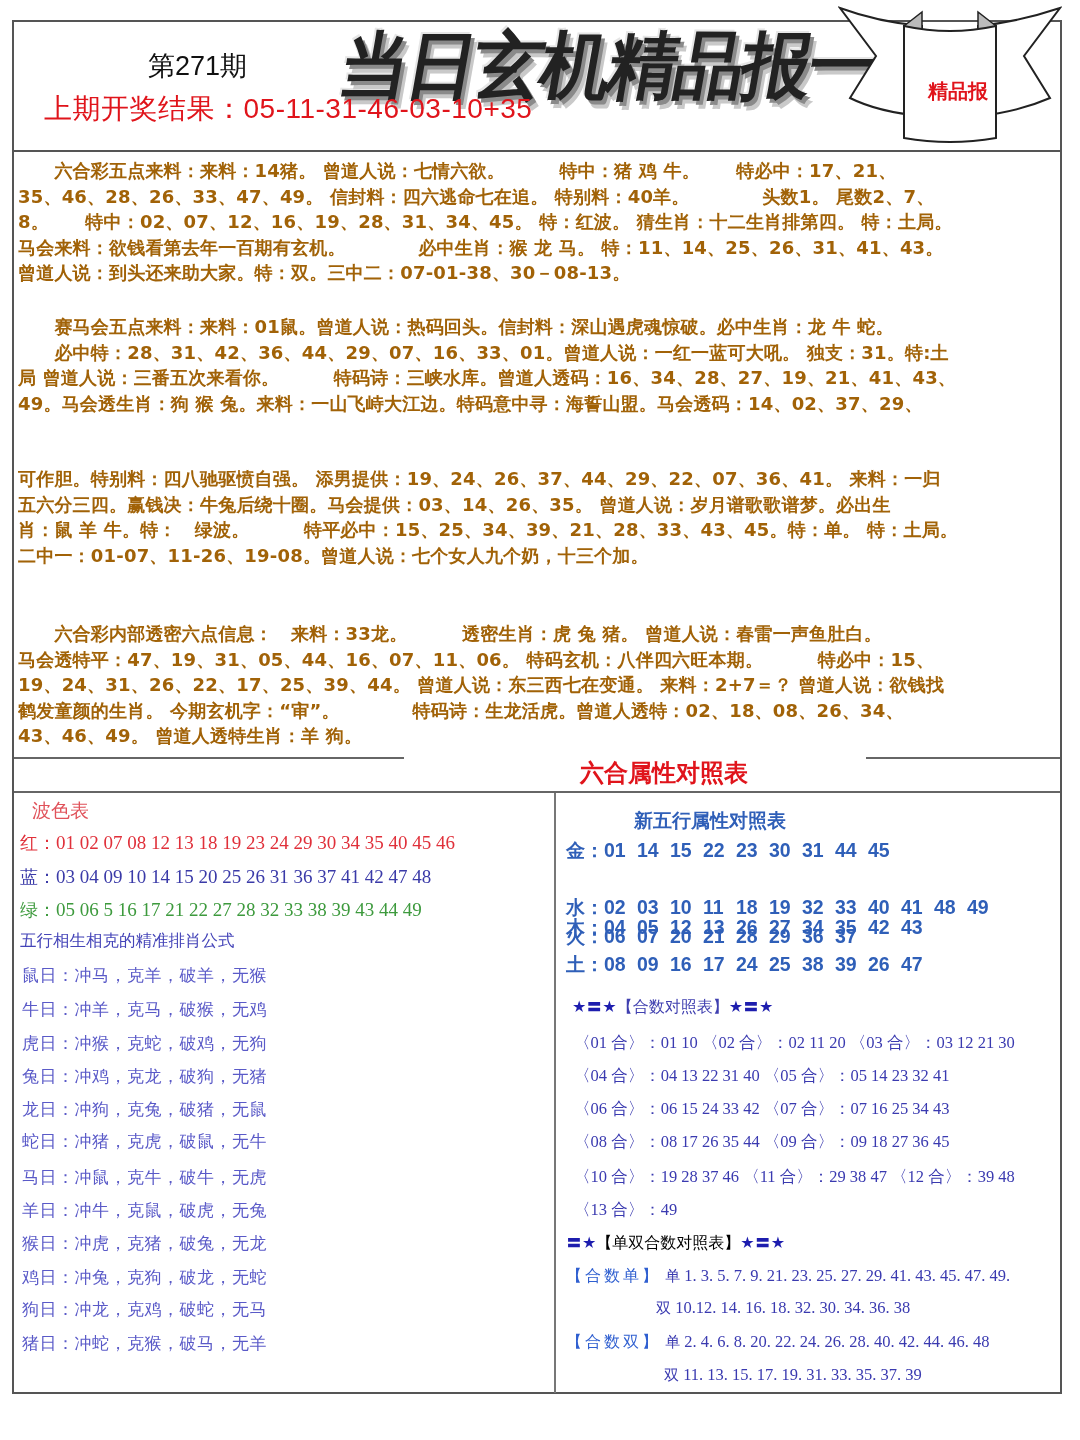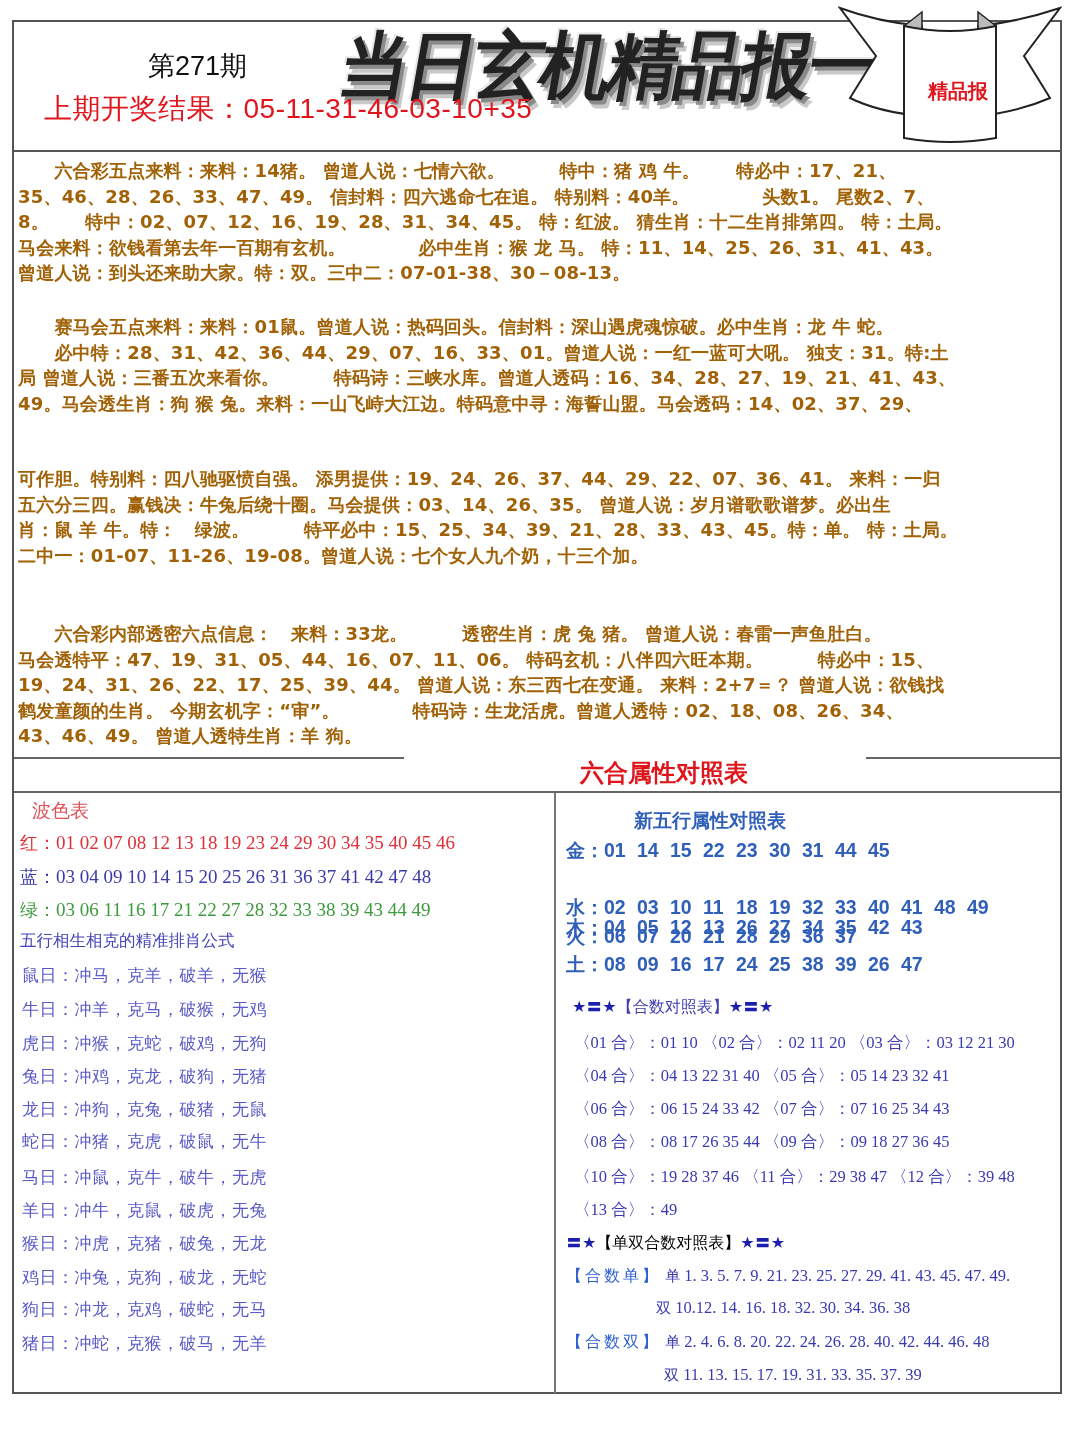--- a/index.html
+++ b/index.html
@@ -118,21 +118,21 @@
 <div class="col-divider"></div>
 
 <div class="wave-title">波色表</div>
 <div class="wave-row red" style="top:831px;">
   <span class="lbl">红：</span><span>01 02 07 08 12 13 18 19 23 24 29 30 34 35 40 45 46</span>
 </div>
 <div class="wave-row blue" style="top:865px;">
   <span class="lbl">蓝：</span><span>03 04 09 10 14 15 20 25 26 31 36 37 41 42 47 48</span>
 </div>
 <div class="wave-row green" style="top:898px;">
-  <span class="lbl">绿：</span><span>03 06 11 16 17 21 22 27 28 32 33 38 39 43 44 49</span>
+  <span class="lbl">绿：</span><span>05 06 5 16 17 21 22 27 28 32 33 38 39 43 44 49</span>
 </div>
 
 <div class="formula-title">五行相生相克的精准排肖公式</div>
 <div class="zodiac-row" style="top:964px;">鼠日：冲马，克羊，破羊，无猴</div>
 <div class="zodiac-row" style="top:998px;">牛日：冲羊，克马，破猴，无鸡</div>
 <div class="zodiac-row" style="top:1032px;">虎日：冲猴，克蛇，破鸡，无狗</div>
 <div class="zodiac-row" style="top:1065px;">兔日：冲鸡，克龙，破狗，无猪</div>
 <div class="zodiac-row" style="top:1098px;">龙日：冲狗，克兔，破猪，无鼠</div>
 <div class="zodiac-row" style="top:1130px;">蛇日：冲猪，克虎，破鼠，无牛</div>
 <div class="zodiac-row" style="top:1166px;">马日：冲鼠，克牛，破牛，无虎</div>

